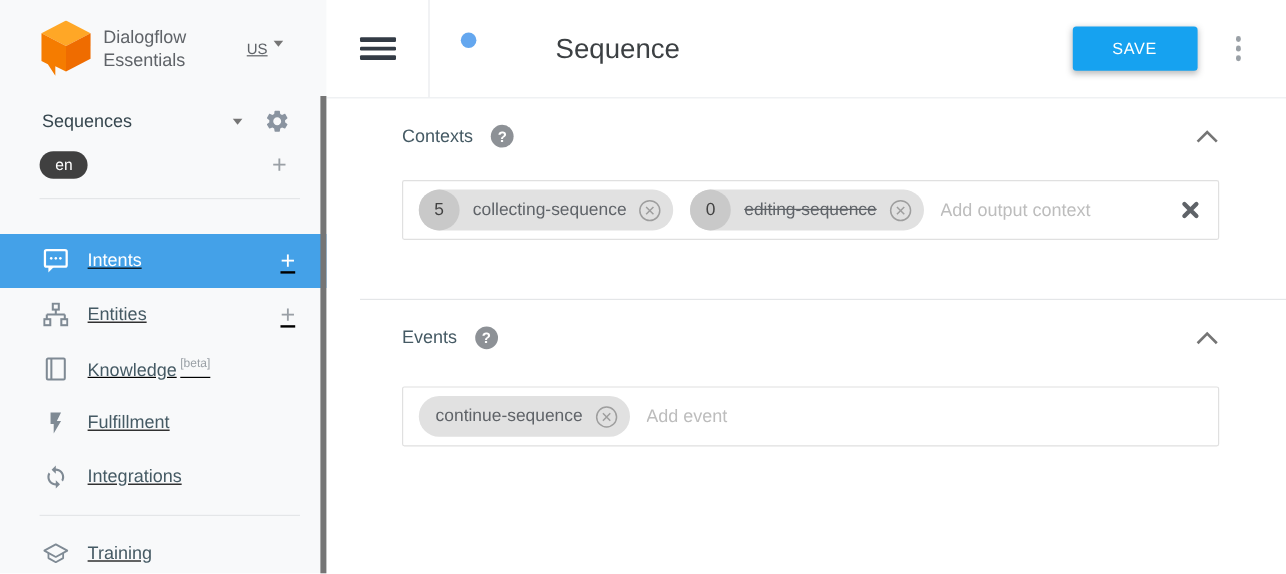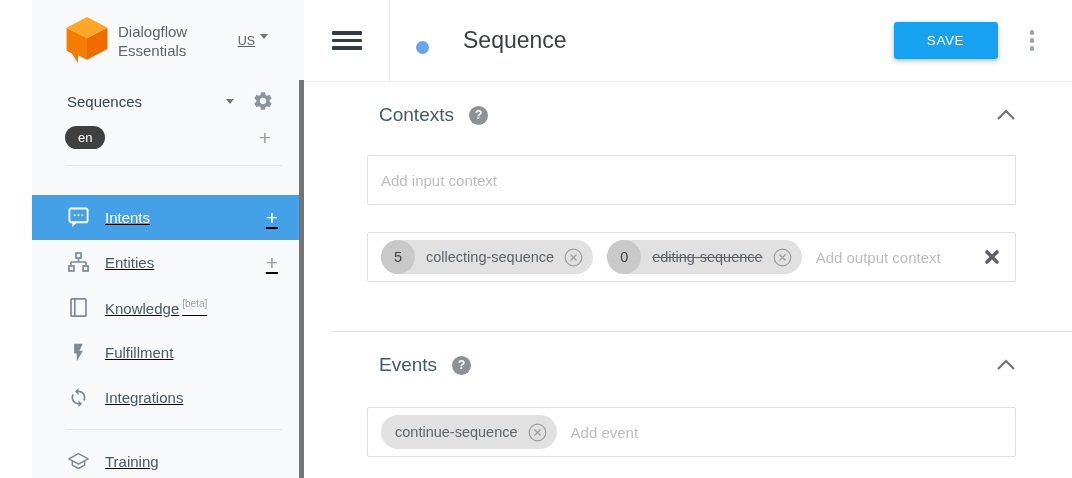--- a/index.html
+++ b/index.html
@@ -1,18 +1,18 @@
 <!DOCTYPE html>
 <html><head>
 <meta charset="utf-8">
 <style>
   * { margin:0; padding:0; box-sizing:border-box; }
   html,body { width:1072px; height:478px; overflow:hidden; background:#fff;
               font-family:"Liberation Sans", sans-serif; }
-  .app { display:flex; width:1072px; height:478px;padding-left:32px; }
+  .app { display:flex; width:1072px; height:478px; }
 
   
   .sidebar { width:272px; flex-shrink:0; background:#f8f9fa; position:relative; }
   .sb-scrollbar { position:absolute; right:0; top:80px; bottom:0; width:5px; background:#757575; }
 
   .logo-row { height:82px; display:flex; align-items:center; padding:0 36px 0 33px; }
   .logo { width:44px; height:48px; flex-shrink:0; }
   .brand { font-size:15px; color:#5f6368; line-height:1.3; margin-left:9px; }
   .region { margin-left:auto; display:flex; align-items:flex-start; gap:5px;
             font-size:12.5px; color:#5f6368; cursor:pointer;text-decoration:underline; }
@@ -44,35 +44,35 @@
   .nav-divider { height:1px; background:#e4e6e8; margin:9px 22px 9px 33px; }
 
   
   .main { flex:1; display:flex; flex-direction:column; background:#fff; min-width:0; }
   .main-header { height:82px; flex-shrink:0; display:flex; align-items:center;
                  border-bottom:1px solid #eceef0; }
   .menu-area { width:86px; height:100%; display:flex; align-items:center;
                justify-content:center; border-right:1px solid #e8eaed; cursor:pointer; }
   .hamburger { display:flex; flex-direction:column; gap:4px; }
   .hamburger span { display:block; width:30px; height:3.5px; background:#333b45; border-radius:1px; }
-  .title-area { display:flex; align-items:flex-end; margin-left:26px; }
+  .title-area { display:flex; align-items:flex-start; margin-left:26px;gap:32px; }
   .status-dot { width:13px; height:13px; border-radius:50%; background:#64a7ef; }
   .page-title { font-size:23px; color:#3c4043; margin-left:34px; cursor:text; }
   .header-actions { margin-left:auto; display:flex; align-items:center; }
   .save-btn { width:104px; height:37px; background:#16a2f0; color:#fff; border:none;
               border-radius:3px; font-size:13.5px; letter-spacing:.6px;
               font-family:"Liberation Sans", sans-serif;
               box-shadow:0 2px 5px rgba(60,64,67,.35); cursor:pointer; }
   .kebab { margin:0 34px 0 28px; display:flex; flex-direction:column; gap:3.5px;
            cursor:pointer; padding:4px; }
   .kebab i { width:4.5px; height:4.5px; border-radius:50%; background:#9aa0a6; }
 
   .content { padding:22px 56px 0 63px; }
   .section-head { display:flex; align-items:center; }
-  .section-title { font-size:19px; color:#455a64;margin-left:12px; }
+  .section-title { font-size:15px; color:#455a64; }
   .help-icon { width:19px; height:19px; border-radius:50%; background:#8d9196; color:#fff;
                font-size:12.5px; font-weight:bold; display:flex; align-items:center;
                justify-content:center; margin-left:15px; cursor:pointer; }
   .chevron { margin-left:auto; cursor:pointer; display:flex; }
 
   .field { border:1px solid #e0e0e0; border-radius:2px; height:50px;
            display:flex; align-items:center; padding:0 13px; }
   .field input { border:none; outline:none; flex:1; font-size:15px; min-width:40px;
                  font-family:"Liberation Sans", sans-serif; color:#5f6368; background:transparent; }
   .field input::placeholder { color:#bdbdbd; }
@@ -234,23 +234,20 @@
       <div class="section-head">
         <span class="section-title">Contexts</span>
         <span class="help-icon">?</span>
         <span class="chevron">
           <svg width="20" height="12" viewBox="0 0 20 12">
             <polyline points="2,10 10,2 18,10" fill="none" stroke="#757575" stroke-width="2.2"></polyline>
           </svg>
         </span>
       </div>
 
-      <div class="field mt29">
-        <input type="text" placeholder="Add input context" style="">
-      </div>
 
       <div class="field mt27">
 
         <div class="chip">
           <span class="chip-num">5</span>
           <span class="chip-label">collecting-sequence</span>
           <span class="chip-remove">
             <svg width="21" height="21" viewBox="0 0 22 22">
               <circle cx="11" cy="11" r="8.7" fill="none" stroke="#9e9e9e" stroke-width="1.3"></circle>
               <path d="M7.8 7.8 L14.2 14.2 M14.2 7.8 L7.8 14.2" stroke="#9e9e9e" stroke-width="1.3"></path>

